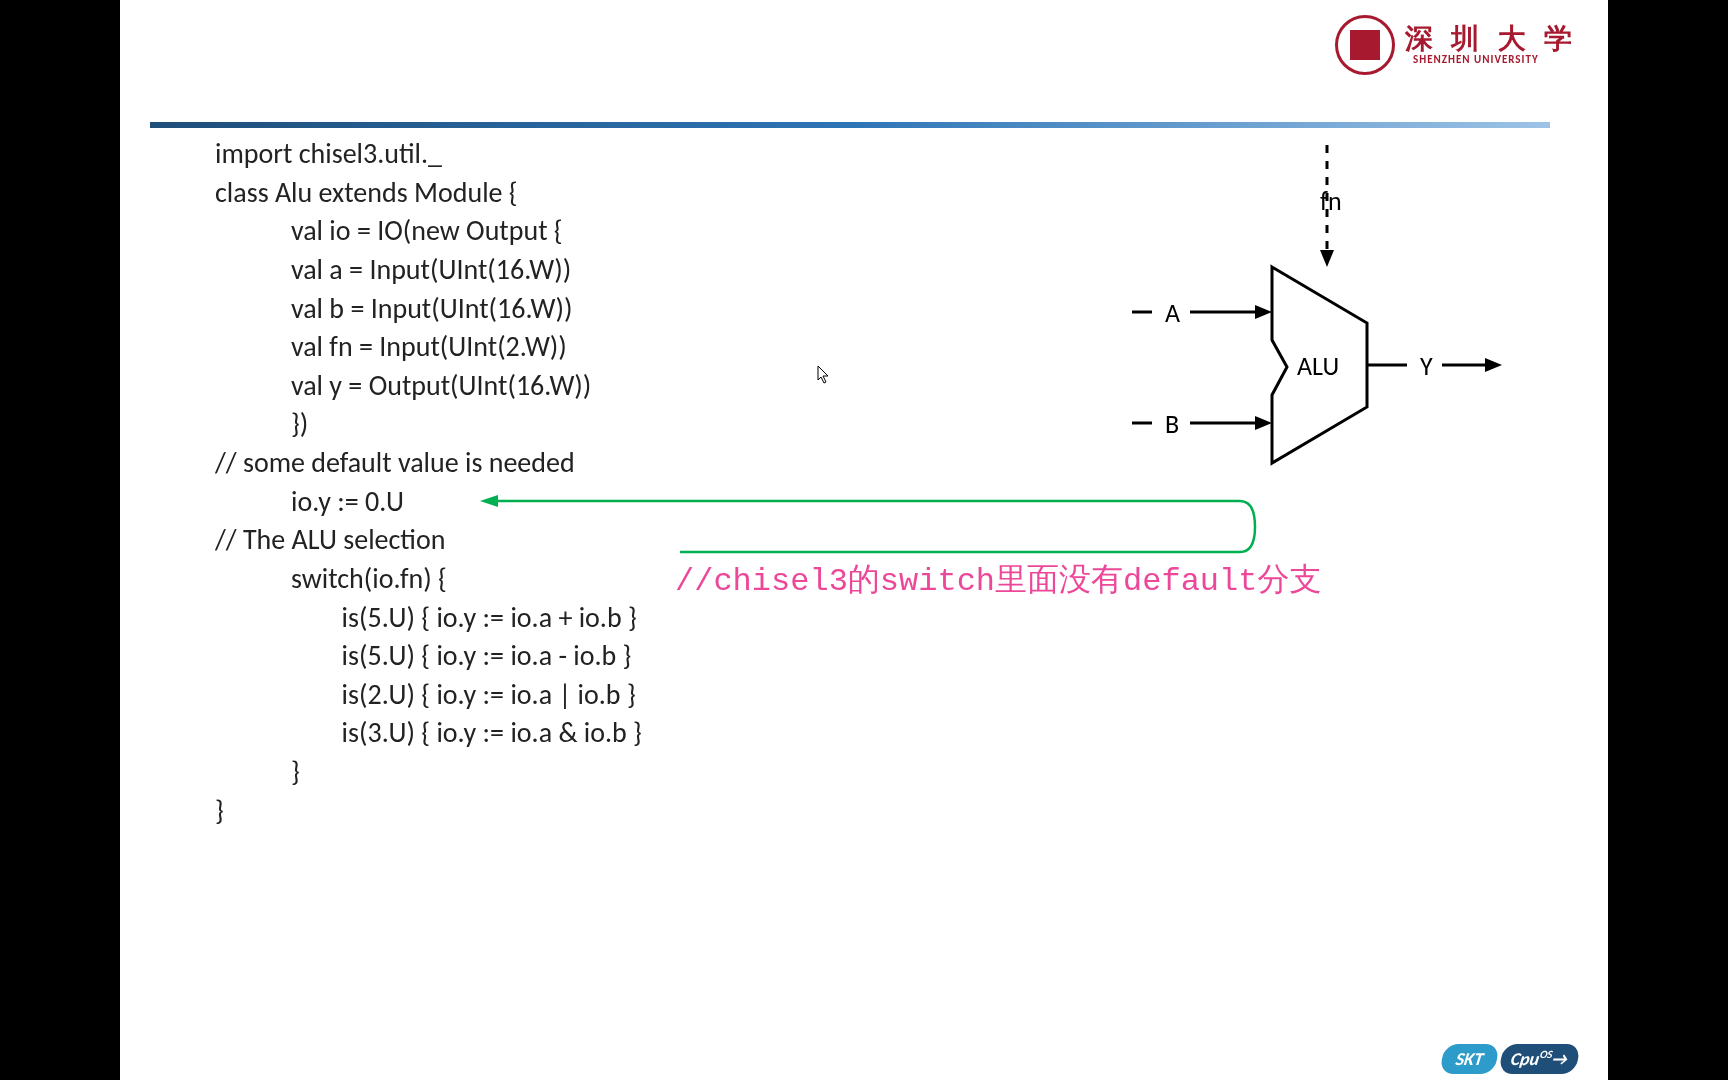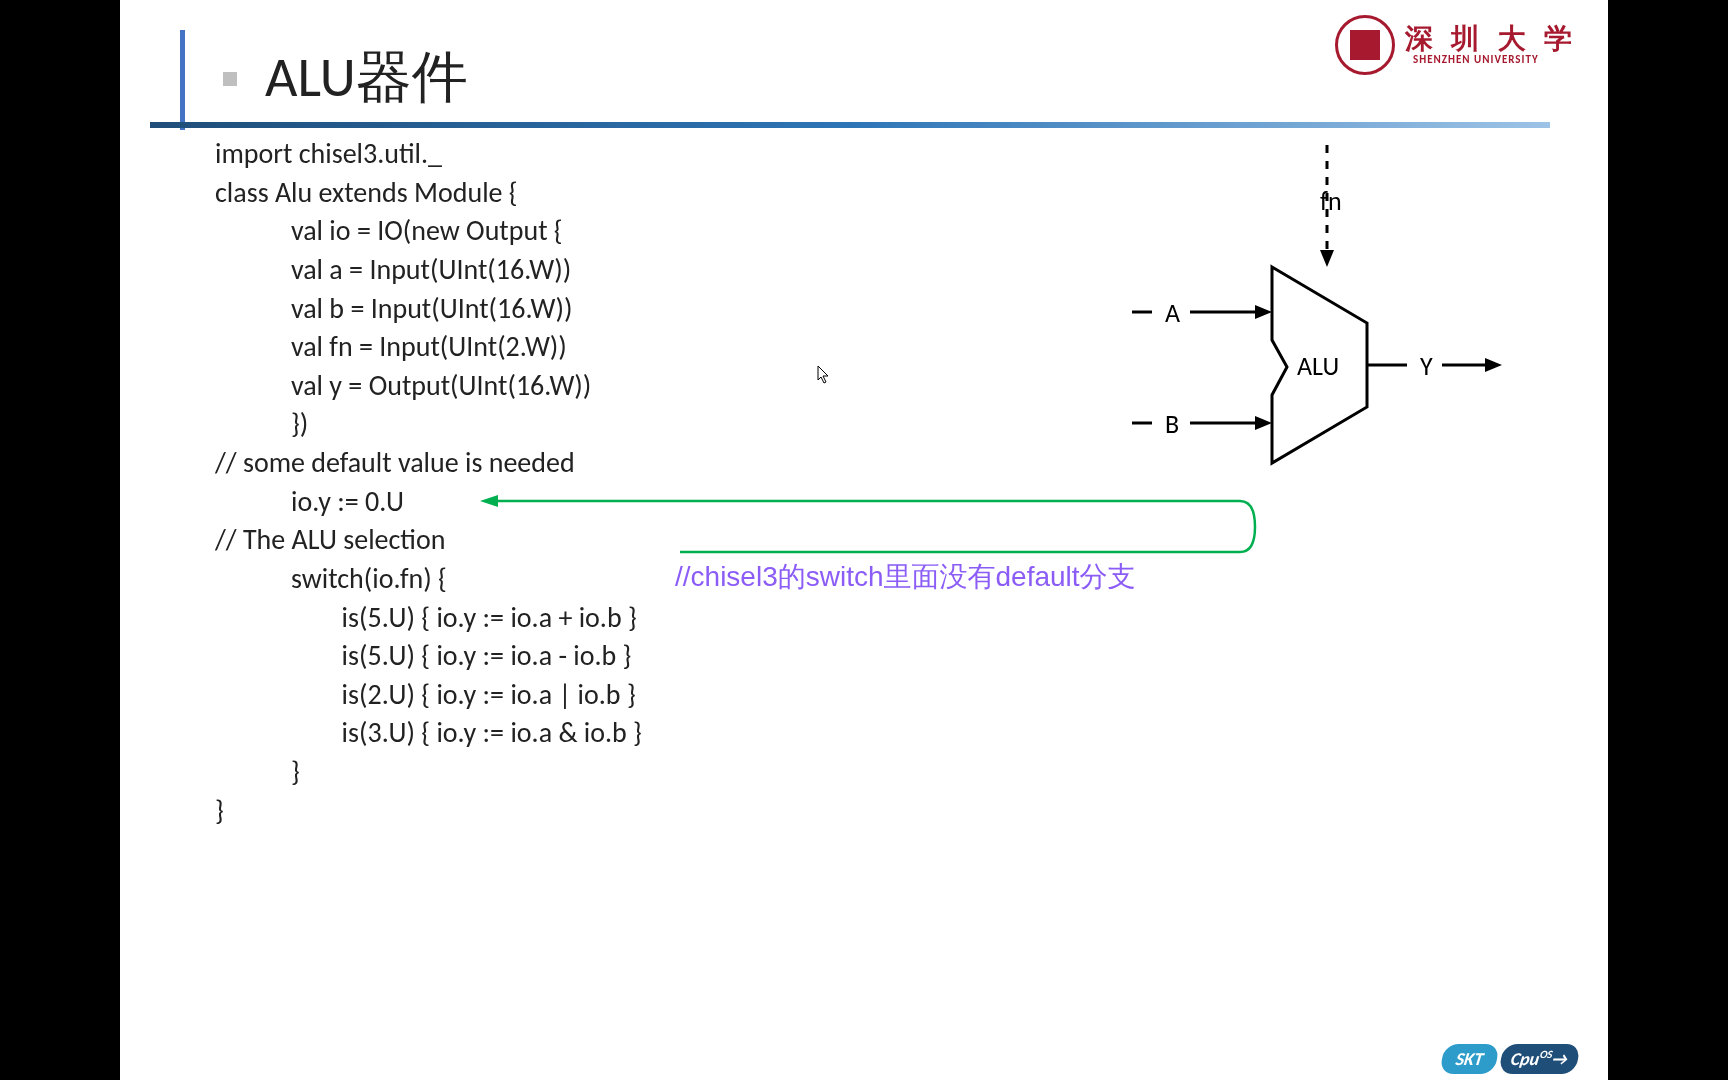--- a/index.html
+++ b/index.html
@@ -139,23 +139,23 @@
     font-weight: bold;
     font-size: 18px;
     padding: 4px 10px;
     border-radius: 14px;
     transform: skew(-10deg);
   }
   .annotation {
     position: absolute;
     left: 555px;
     top: 558px;
-    font-size: 28px;
-    color: #8b5cf6;
-    font-family: Liberation Sans, sans-serif;
+    font-size: 32px;
+    color: #ec4899;
+    font-family: Liberation Mono, monospace;
   }
   .annotation-arrow {
     position: absolute;
     left: 360px;
     top: 487px;
     width: 780px;
     height: 80px;
   }
   .cursor {
     position: absolute;
@@ -168,24 +168,20 @@
     font-size: 26px;
     fill: #000;
     font-family: "Calibri", sans-serif;
   }
 </style>
 </head>
 <body>
 
 <div class="slide">
 
-  <div class="title-area">
-    <div class="title-bullet"></div>
-    <div class="title-text">ALU器件</div>
-  </div>
   <div class="title-underline"></div>
 
   <div class="logo-area">
     <div class="logo-seal">
       <div class="logo-seal-inner"></div>
     </div>
     <div>
       <div class="logo-text-cn">深 圳 大 学</div>
       <div class="logo-text-en">SHENZHEN UNIVERSITY</div>
     </div>

